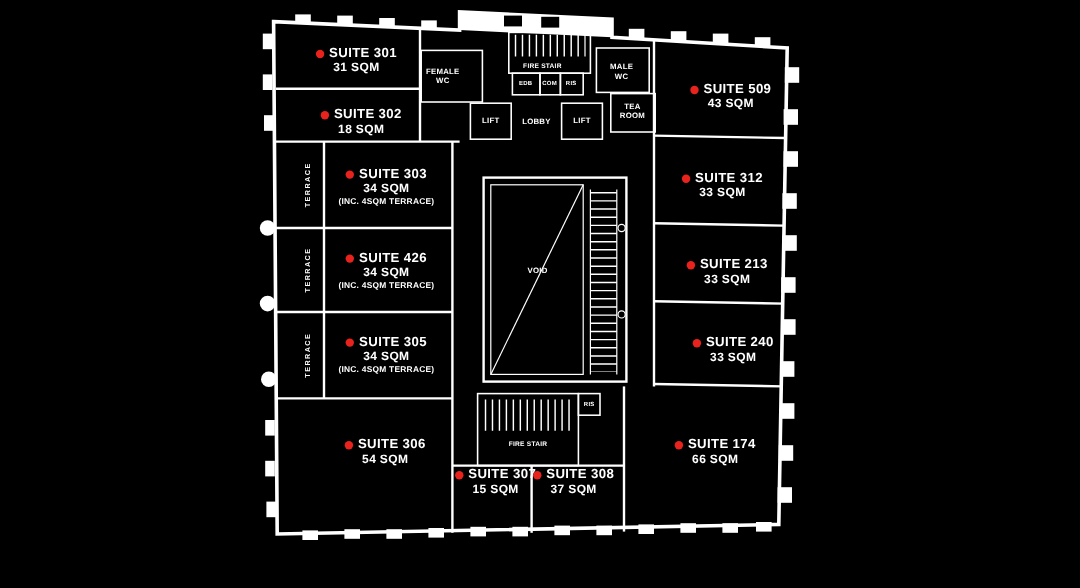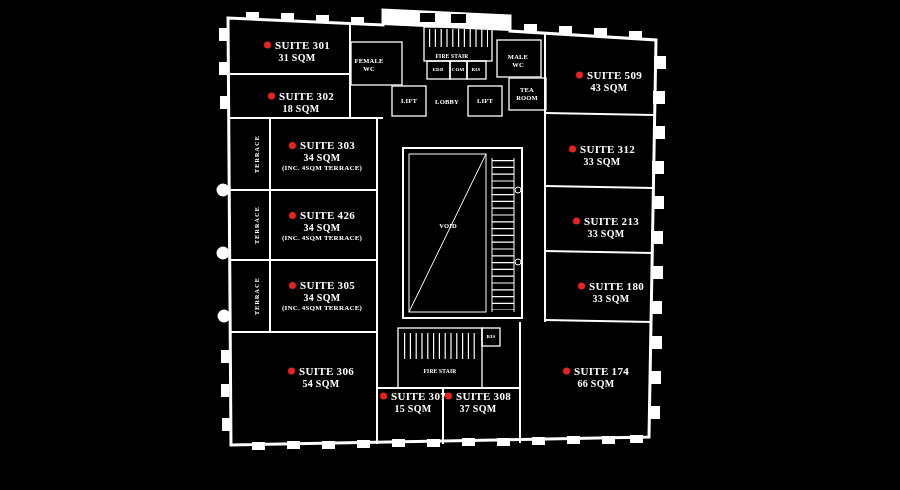--- a/index.html
+++ b/index.html
@@ -1,17 +1,17 @@
 <!DOCTYPE html>
 <html style="--background: #000000; --line: #ffffff; --text: #ffffff; --marker: #e8231e;"><head>
 <meta charset="utf-8">
 <style>
   html,body{margin:0;padding:0;background:#000;}
   .stage{position:relative;width:752px;height:490px;background:var(--background,#000);overflow:hidden;
-         font-family:Liberation Serif, serif;}
+         font-family:Liberation Sans, sans-serif;}
   .stage svg{position:absolute;left:0;top:0;}
   .labels{position:absolute;left:0;top:0;width:100%;height:100%;}
   .wall{fill:none;stroke:var(--line,#fff);stroke-linecap:butt;}
   .fillw{fill:var(--line,#fff);stroke:none;}
   .fillb{fill:var(--background,#000);stroke:none;}
   .suite{position:absolute;transform:translate(-50%,-50%);text-align:center;color:var(--text,#fff);
          white-space:nowrap;cursor:pointer;}
   .s-name{font-size:11px;font-weight:bold;letter-spacing:.3px;line-height:13px;
           display:flex;align-items:center;justify-content:center;gap:4px;}
   .dot{width:7px;height:7px;border-radius:50%;background:var(--marker,#e8231e);display:inline-block;flex:0 0 auto;}
@@ -201,21 +201,21 @@
       <div class="s-name">
           <span class="dot"></span>
           <span>SUITE 174</span>
         </div>
       <div class="s-area">66 SQM</div>
 
     </div>
     <div class="suite" style="left:611px;top:292px">
       <div class="s-name">
           <span class="dot"></span>
-          <span>SUITE 180</span>
+          <span>SUITE 240</span>
         </div>
       <div class="s-area">33 SQM</div>
 
     </div>
     <div class="suite" style="left:606px;top:227px">
       <div class="s-name">
           <span class="dot"></span>
           <span>SUITE 213</span>
         </div>
       <div class="s-area">33 SQM</div>

